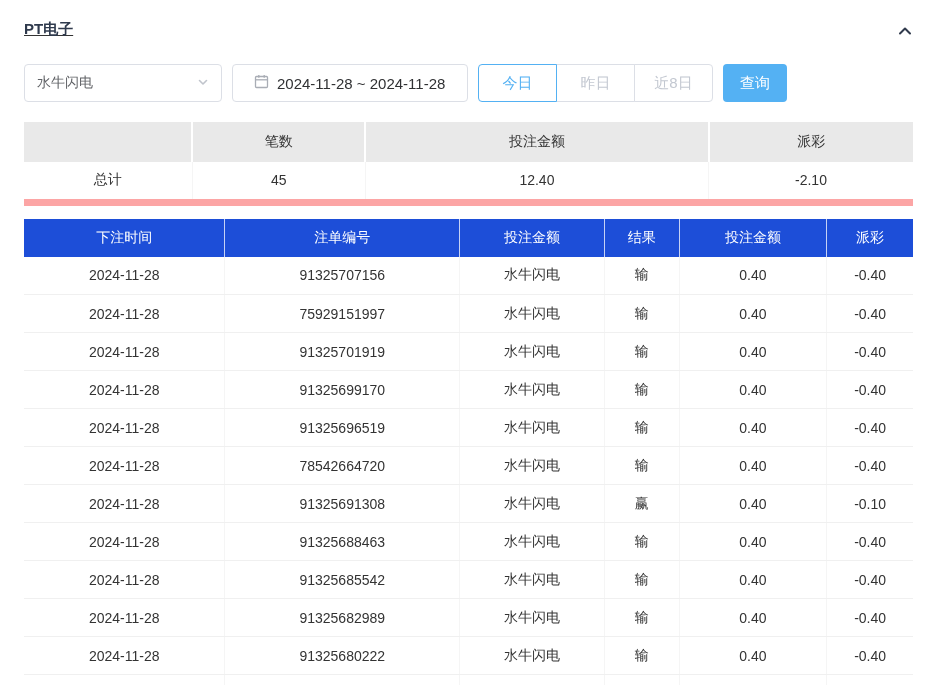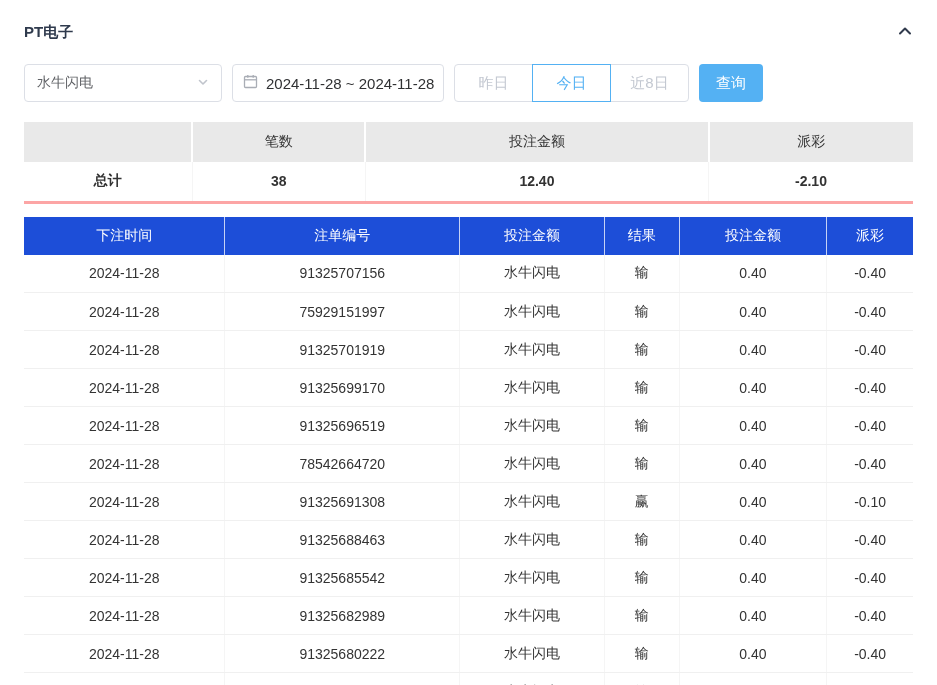--- a/index.html
+++ b/index.html
@@ -5,34 +5,34 @@
   * { box-sizing: border-box; margin: 0; padding: 0; }
   html, body {
     width: 937px; height: 685px; overflow: hidden;
     background: #ffffff;
     font-family: "Liberation Sans", "DejaVu Sans", sans-serif;
     color: #333;
   }
   .page { padding: 20px 24px 0; }
 
   
-  .panel-header { display: flex; align-items: center; justify-content: space-between; height: 24px; }
+  .panel-header { display: flex; justify-content: space-between; height: 24px; text-decoration: underline; }
   .panel-title { font-size: 15px; font-weight: bold; color: #2f3a4d; }
   .collapse-btn { background: none; border: none; cursor: pointer; display: flex; align-items: center; }
 
   
   .filters { margin-top: 20px; display: flex; align-items: center; height: 38px; }
   .select {
     width: 198px; height: 38px; border: 1px solid #dcdfe6; border-radius: 4px;
     display: flex; align-items: center; justify-content: space-between;
     padding: 0 12px; color: #606266; font-size: 14px; background: #fff; cursor: pointer;
   }
   .date-input {
-    margin-left: 10px; width: 212px; height: 38px; border: 1px solid #dcdfe6; border-radius: 4px;
-    display: flex; align-items: center; gap: 8px; padding: 0 10px;
+    margin-left: 10px; width: 236px; height: 38px; border: 1px solid #dcdfe6; border-radius: 4px;
+    display: flex; align-items: center; gap: 8px; padding: 0 21px;
     color: #303133; font-size: 15px; background: #fff; cursor: pointer; white-space: nowrap;
   }
   .btn-group { margin-left: 10px; display: flex; }
   .quick-btn {
     width: 79px; height: 38px; background: #fff; border: 1px solid #dcdfe6;
     color: #c3c8d1; font-size: 15px; margin-left: -1px; cursor: pointer;
     font-family: inherit; position: relative;
   }
   .quick-btn:first-child { margin-left: 0; border-radius: 4px 0 0 4px; }
   .quick-btn:last-child { border-radius: 0 4px 4px 0; }
@@ -47,21 +47,21 @@
   table { width: 100%; border-collapse: collapse; table-layout: fixed; }
   th, td { text-align: center; font-weight: 400; font-size: 14px; }
 
   .summary-table { margin-top: 20px; }
   .summary-table th {
     height: 40px; background: #e9e9e9; color: #333; border-right: 2px solid #fff; margin-top: 40px;
   }
   .summary-table th:last-child { border-right: none; }
   .summary-table td {
     height: 40px; background: #fff; color: #333;
-    border-bottom: 3px solid #fca5a5; border-right: 1px solid #f5f5f5; font-weight: bold;
+    border-bottom: 7px solid #fca5a5; border-right: 1px solid #f5f5f5;
   }
   .summary-table td:last-child { border-right: none; }
   .summary-table .c1 { width: 18.9%; } .summary-table .c2 { width: 19.5%; }
   .summary-table .c3 { width: 38.6%; } .summary-table .c4 { width: 23%; }
 
   .bets-table { margin-top: 13px; }
   .bets-table th {
     height: 38px; background: #1d4ed8; color: #fff; border-right: 1px solid rgba(255,255,255,0.75);
   }
   .bets-table th:last-child { border-right: none; }
@@ -108,22 +108,22 @@
             <rect x="1.5" y="2.5" width="12" height="11" rx="1" fill="none" stroke="#a9adb5" stroke-width="1.3"></rect>
             <line x1="1.5" y1="5.8" x2="13.5" y2="5.8" stroke="#a9adb5" stroke-width="1.3"></line>
             <line x1="4.8" y1="1" x2="4.8" y2="3.8" stroke="#a9adb5" stroke-width="1.3"></line>
             <line x1="10.2" y1="1" x2="10.2" y2="3.8" stroke="#a9adb5" stroke-width="1.3"></line>
           </svg>
       </span>
       <span>2024-11-28 ~ 2024-11-28</span>
     </div>
 
     <div class="btn-group">
+      <button class="quick-btn active">今日</button>
       <button class="quick-btn">昨日</button>
-      <button class="quick-btn active">今日</button>
       <button class="quick-btn">近8日</button>
     </div>
 
     <button class="search-btn">查询</button>
   </div>
 
   <table class="summary-table">
     <colgroup>
         <col class="c1">
         <col class="c2">
@@ -134,21 +134,21 @@
       <tr>
         <th></th>
         <th>笔数</th>
         <th>投注金额</th>
         <th>派彩</th>
       </tr>
     </thead>
     <tbody>
       <tr>
         <td>总计</td>
-        <td>38</td>
+        <td>45</td>
         <td>12.40</td>
         <td class="neg">-2.10</td>
       </tr>
     </tbody>
   </table>
 
   <table class="bets-table">
     <colgroup>
         <col class="c1">
         <col class="c2">

